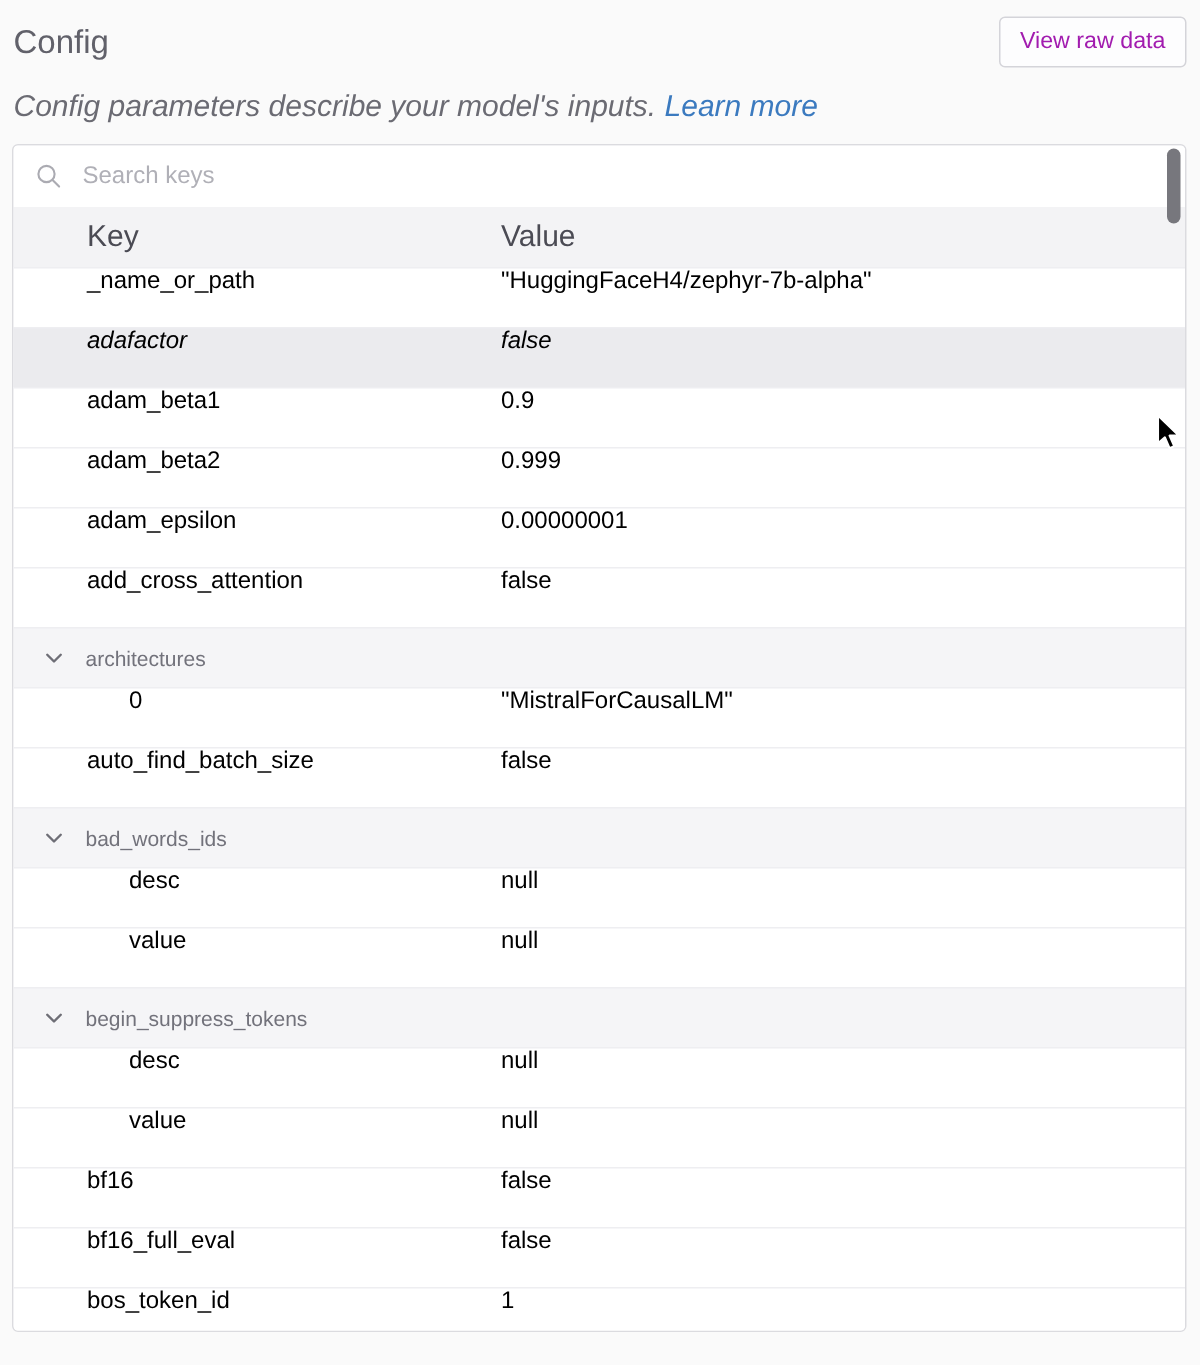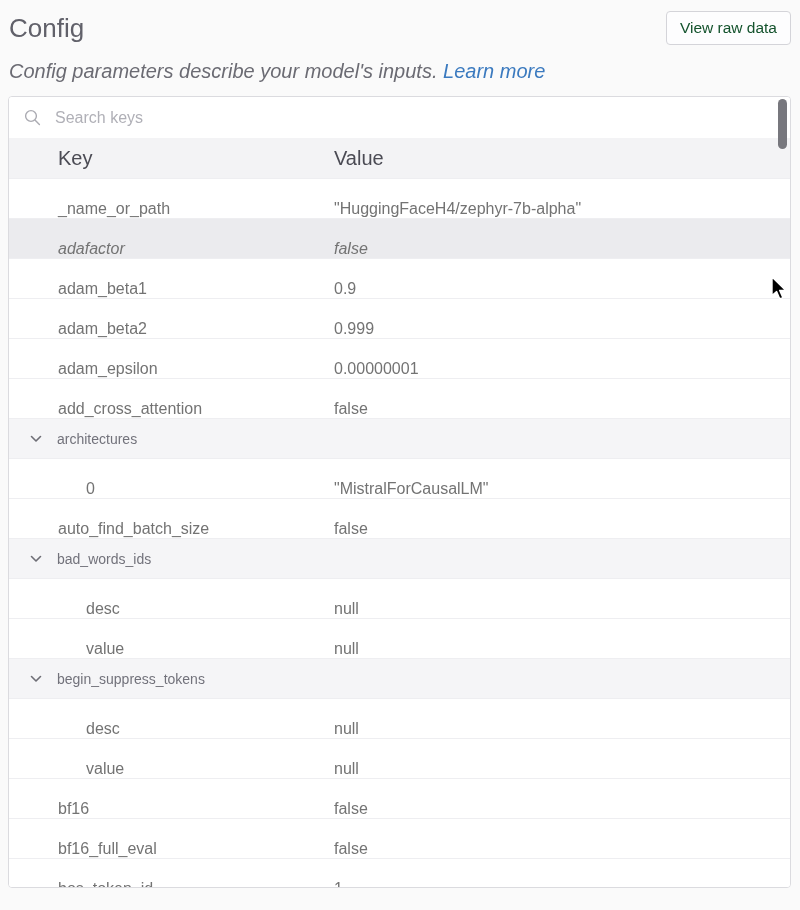--- a/index.html
+++ b/index.html
@@ -11,30 +11,30 @@
     position: relative;
     overflow: hidden;
   }
 
   
   .top-row {
     display: flex; justify-content: space-between; align-items: flex-start;
     padding: 11px 9px 0 9px;
   }
   .page-title {
-    font-size: 26px; line-height: 30px; color: #61616a; font-weight: 400;
+    font-size: 22px; line-height: 30px; color: #61616a; font-weight: 400;
     margin-top: 2px;
   }
   .raw-btn {
     background: #fdfdfe;
     border: 1px solid #d4d4d9;
     border-radius: 4px;
     padding: 7px 13px;
     font-size: 15.5px;
-    color: #14532d;
+    color: #a21caf;
     font-family: "Liberation Sans", sans-serif;
     cursor: pointer;
   }
   .subtitle {
     margin: 15px 9px 0 9px;
     font-style: italic;
     font-size: 20px;
     color: #6b6b73;
   }
   .subtitle a { text-decoration: none; font-style: italic; }
@@ -73,24 +73,24 @@
     background: #f3f3f5;
     display: flex; align-items: center;
     font-size: 20px;
     color: #4b4b54;
   }
   .table-header .hcol-key { flex: 0 0 325px; padding-left: 49px; }
   .table-header .hcol-value { flex: 1; }
 
   .row {
     height: 40px;
-    display: flex; align-items: flex-end;
+    display: flex; align-items: flex-start;
     border-top: 1px solid #eeeef1;
     font-size: 16px;
-    color: #737373;
+    color: #000000;
     background: #ffffff;
   }
   .row .cell-key { flex: 0 0 325px; padding-left: 49px; white-space: nowrap; }
   .row.indent-1 .cell-key { padding-left: 77px; }
   .row .cell-value { flex: 1; white-space: nowrap; }
   .row.highlighted { background: #ebebee; font-style: italic; }
 
   .group-row {
     height: 40px;
     display: flex; align-items: center;

